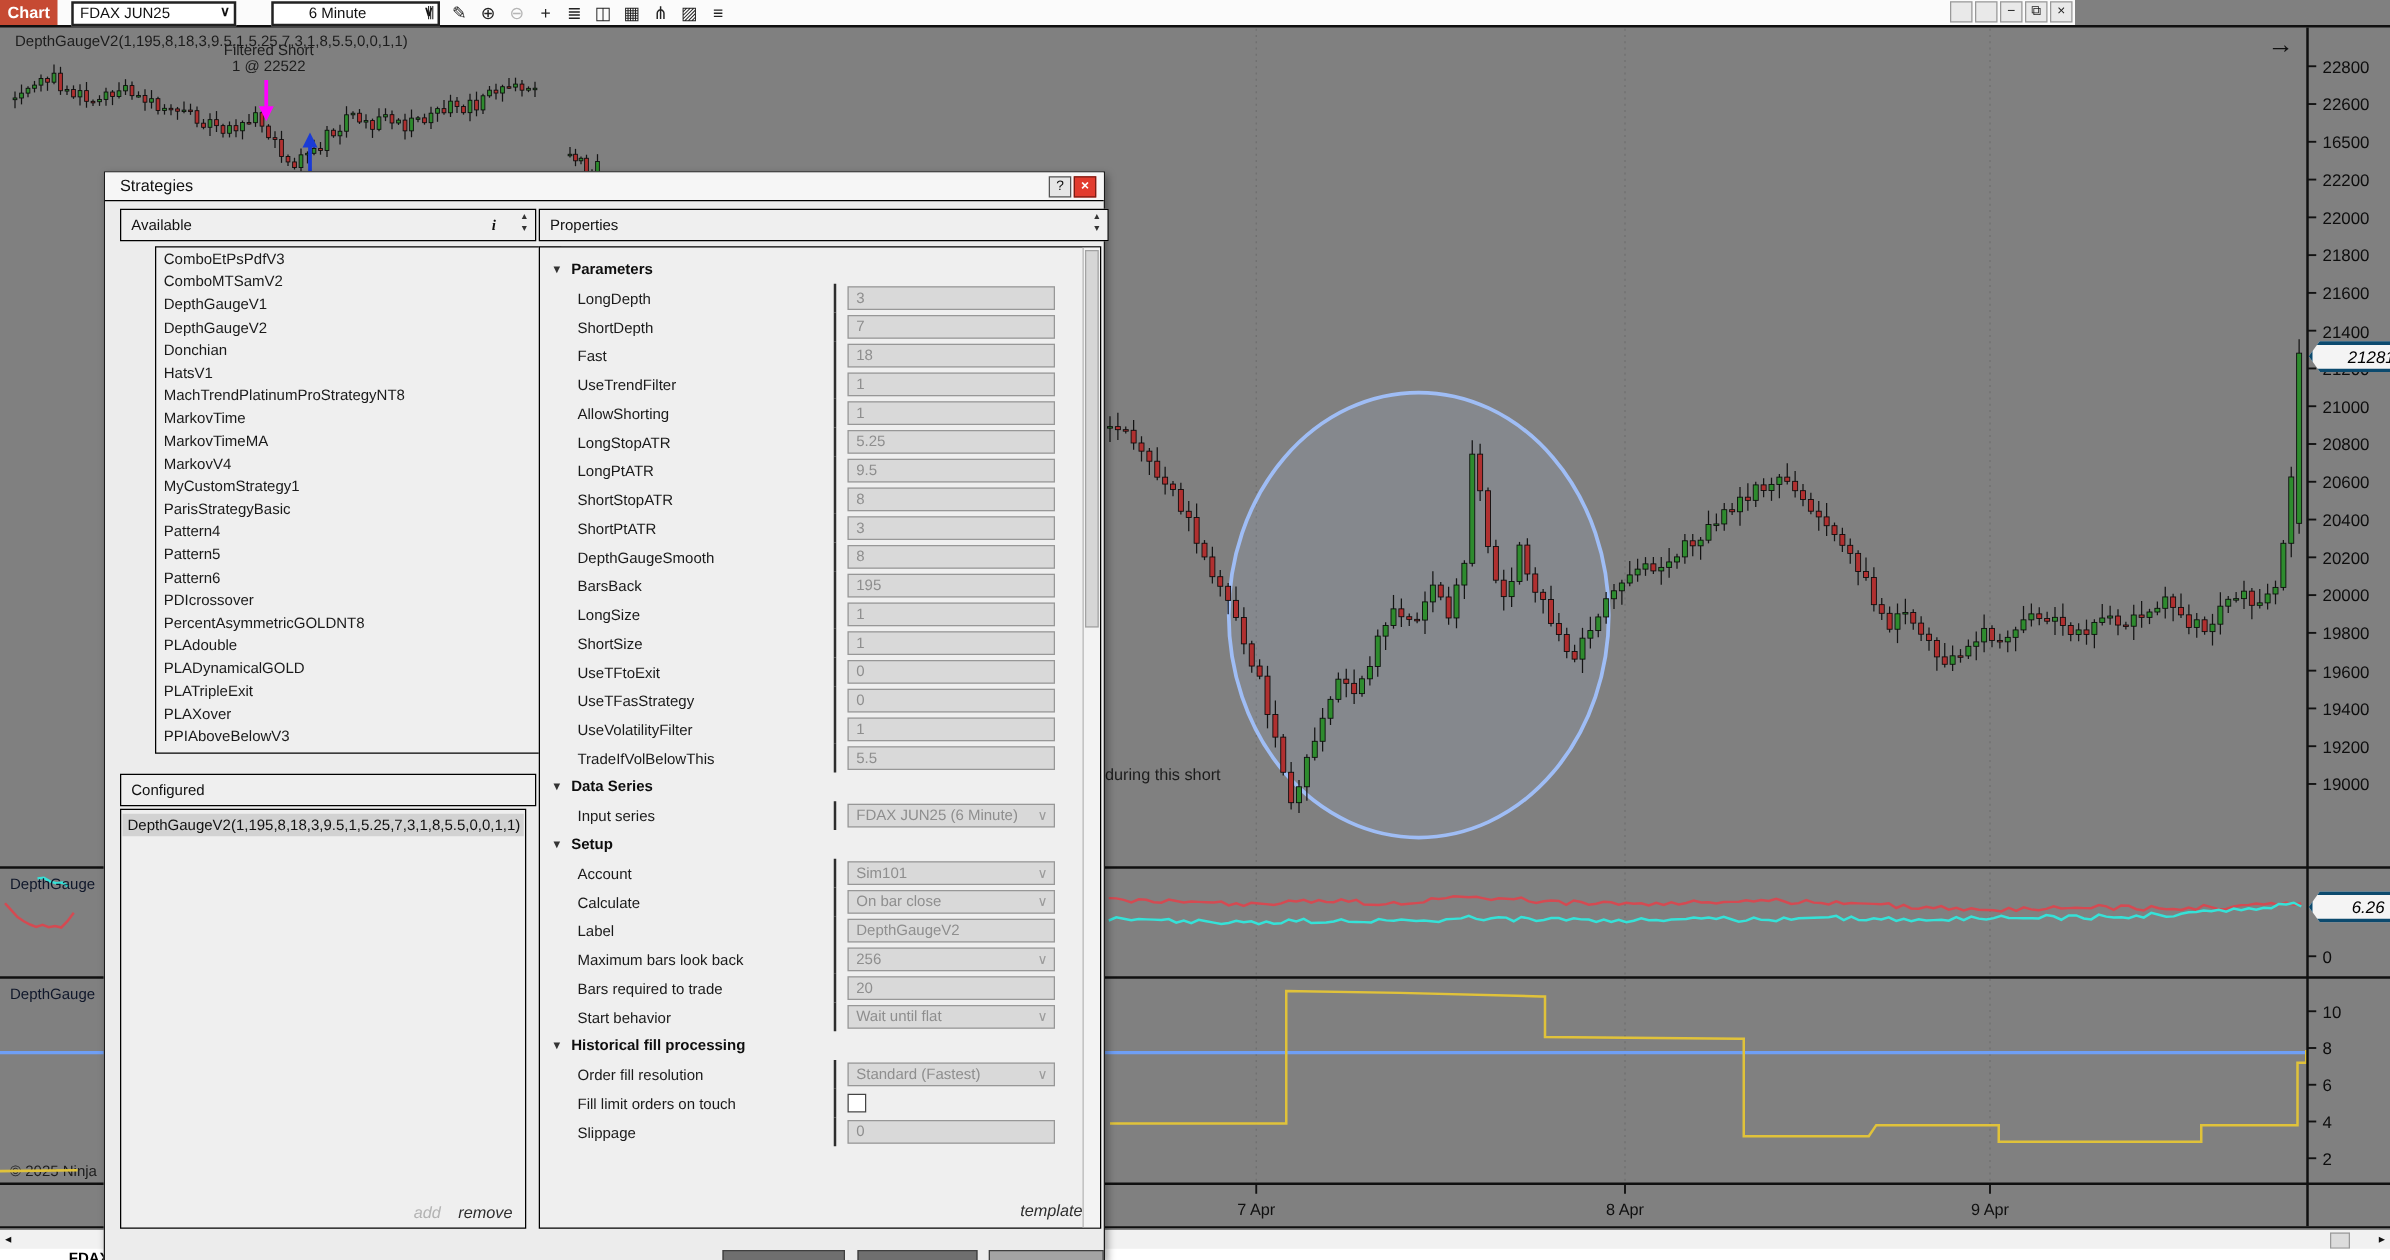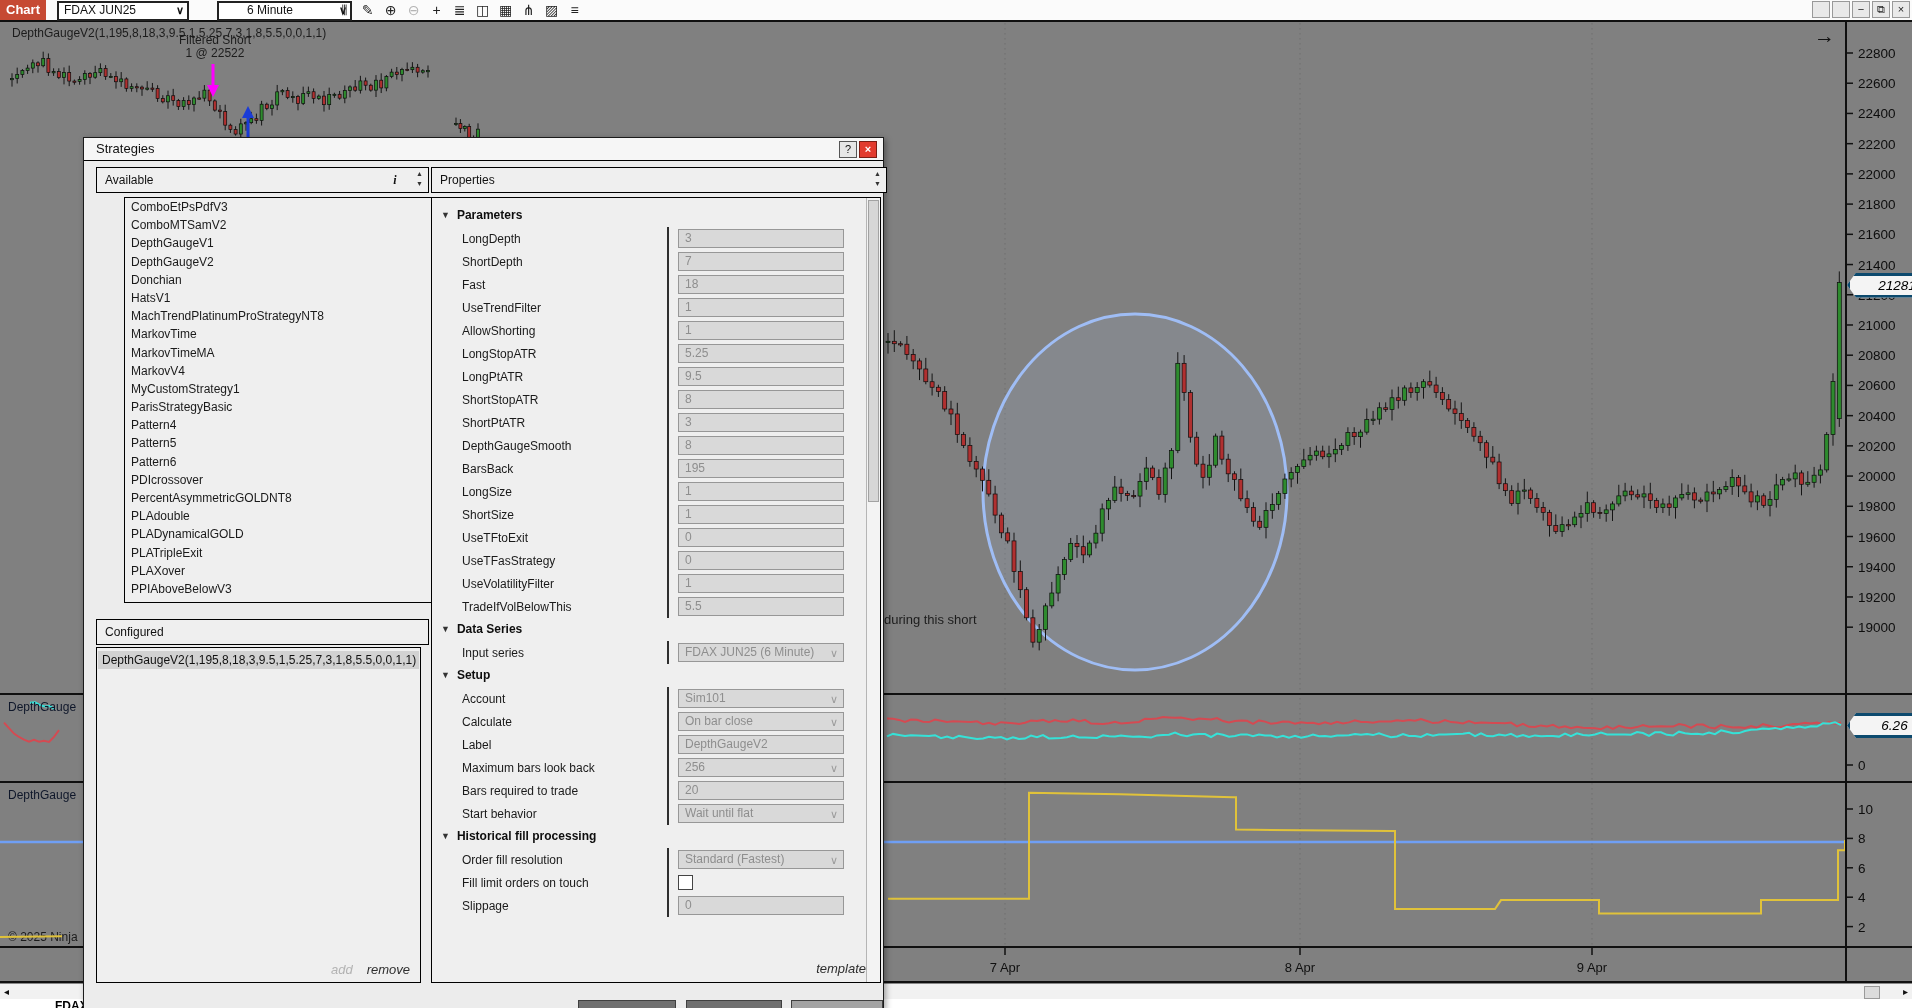--- a/index.html
+++ b/index.html
@@ -1,19 +1,19 @@
 <!DOCTYPE html>
 <html><head>
 <meta charset="utf-8">
 <style>
   html,body{margin:0;padding:0;background:#555;}
   .screen{position:relative;width:1912px;height:1008px;overflow:hidden;background:#808080;
     font-family:"Liberation Sans",sans-serif;color:#111;}
   
-  .toolbar{position:absolute;left:0;top:0;width:1912px;height:20px;background:#fbfbfb;z-index:5;}
+  .toolbar{position:absolute;left:0;top:0;width:1660px;height:20px;background:#fbfbfb;z-index:5;}
   .chart-tab{position:absolute;left:0;top:0;width:46px;height:20px;background:#c64a33;color:#fff;
     font-size:13px;line-height:20px;text-align:center;font-weight:bold;}
   .combo{position:absolute;top:1px;height:16px;background:#fff;border:2px solid #222;font-size:12px;
     line-height:14px;padding:0 18px 0 5px;color:#111;}
   .combo .chev{position:absolute;right:3px;top:0px;font-size:11px;color:#111;font-weight:bold;}
   .combo.instrument{left:57px;width:105px;}
   .combo.interval{left:217px;width:85px;padding-left:28px;}
   .tool-icons{position:absolute;left:333px;top:0;height:20px;}
   .ticon{display:inline-block;width:23px;height:20px;text-align:center;font-size:14px;line-height:20px;color:#222;cursor:pointer;}
   .ticon.disabled{color:#b5b5b5;}
@@ -104,21 +104,21 @@
   <div class="chart-text" style="left:160px;top:46px;width:110px;text-align:center;">1 @ 22522</div>
   <div class="chart-text" style="left:884px;top:612px;font-size:13px;">during this short</div>
   <div class="chart-text" style="left:8px;top:930px;z-index:1;">© 2025 Ninja</div>
   <div class="panel-label" style="top:700px;">DepthGauge</div>
   <div class="panel-label" style="top:788px;">DepthGauge</div>
   <div class="arrow-right">→</div>
 
   <div id="axis-labels">
       <div class="axis-label" style="top: 46px;">22800</div>
       <div class="axis-label" style="top: 76.22px;">22600</div>
-      <div class="axis-label" style="top: 106.44px;">22400</div>
+      <div class="axis-label" style="top: 106.44px;">16500</div>
       <div class="axis-label" style="top: 136.66px;">22200</div>
       <div class="axis-label" style="top: 166.88px;">22000</div>
       <div class="axis-label" style="top: 197.1px;">21800</div>
       <div class="axis-label" style="top: 227.32px;">21600</div>
       <div class="axis-label" style="top: 257.54px;">21400</div>
       <div class="axis-label" style="top: 287.76px;">21200</div>
       <div class="axis-label" style="top: 317.98px;">21000</div>
       <div class="axis-label" style="top: 348.2px;">20800</div>
       <div class="axis-label" style="top: 378.42px;">20600</div>
       <div class="axis-label" style="top: 408.64px;">20400</div>

